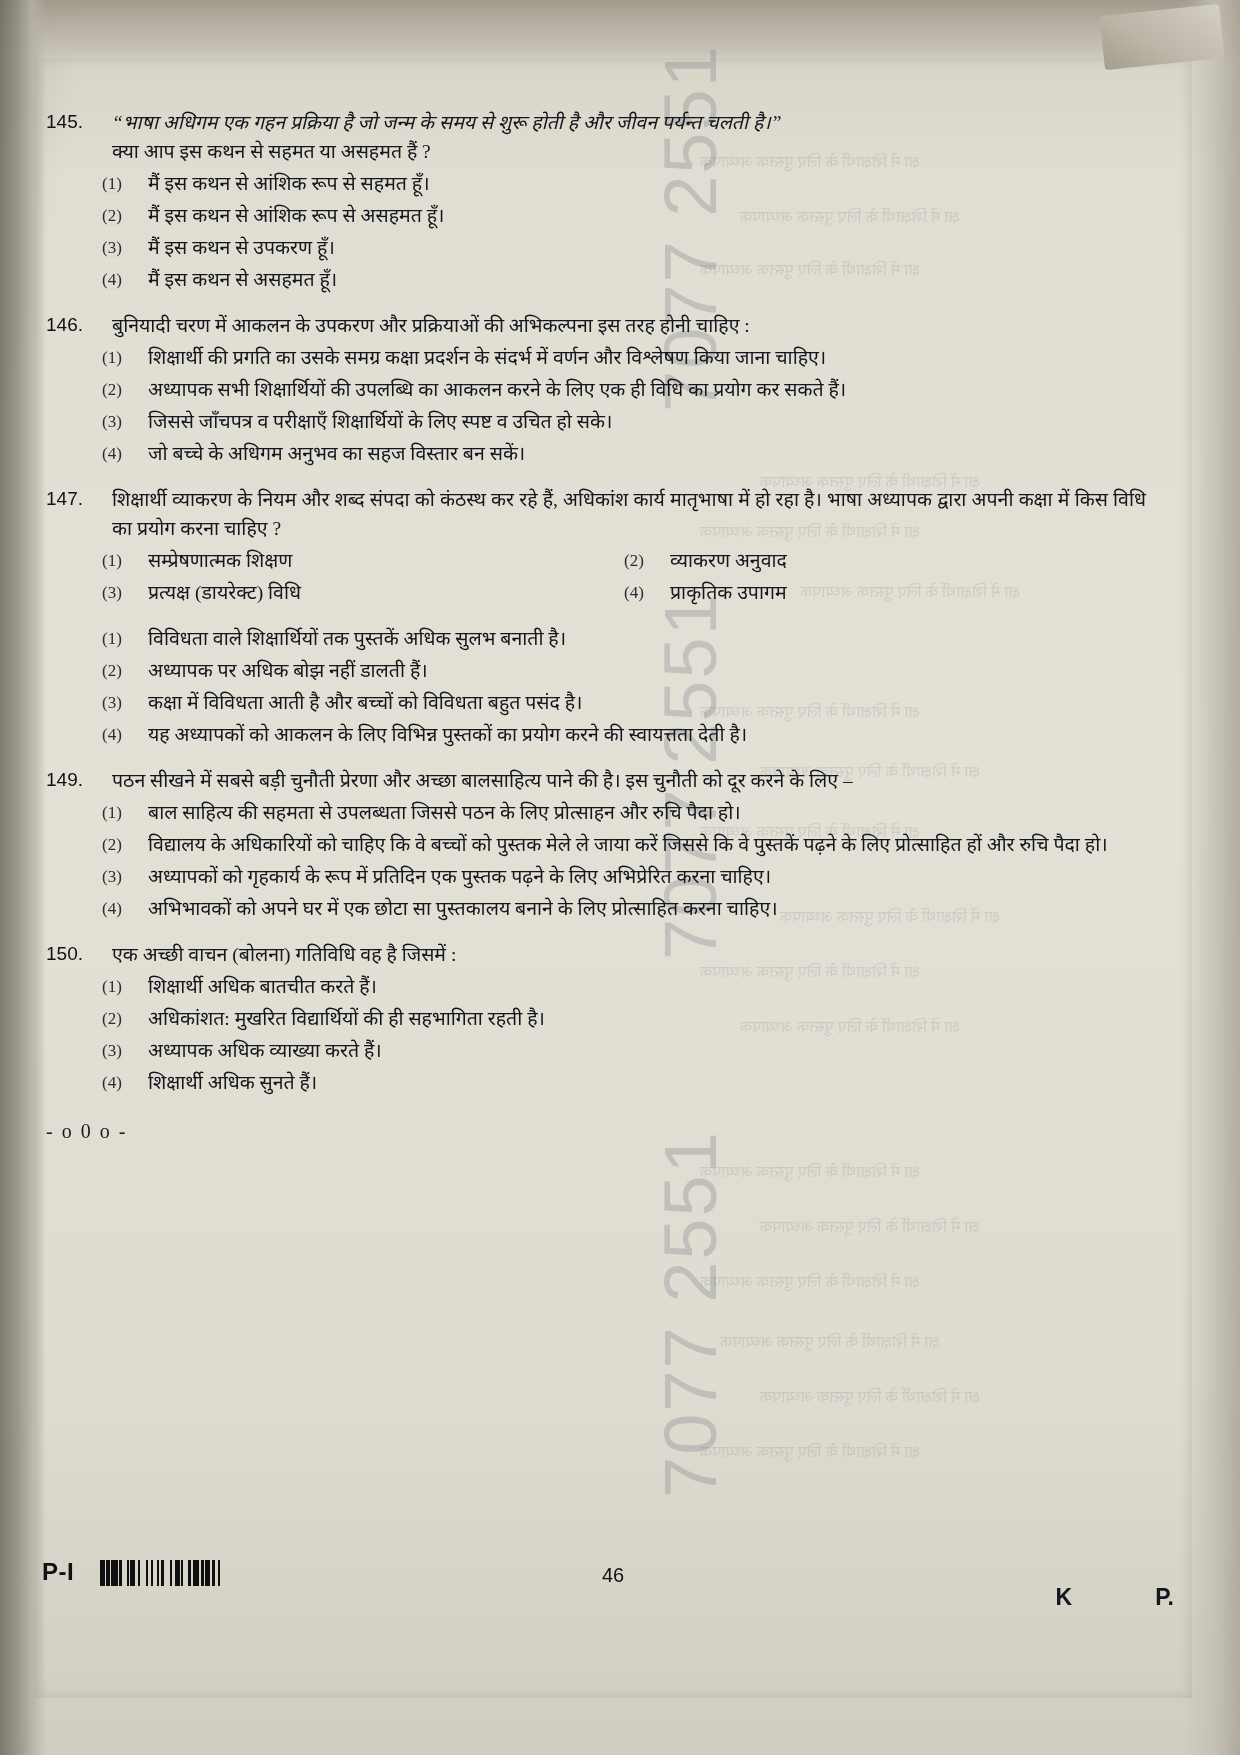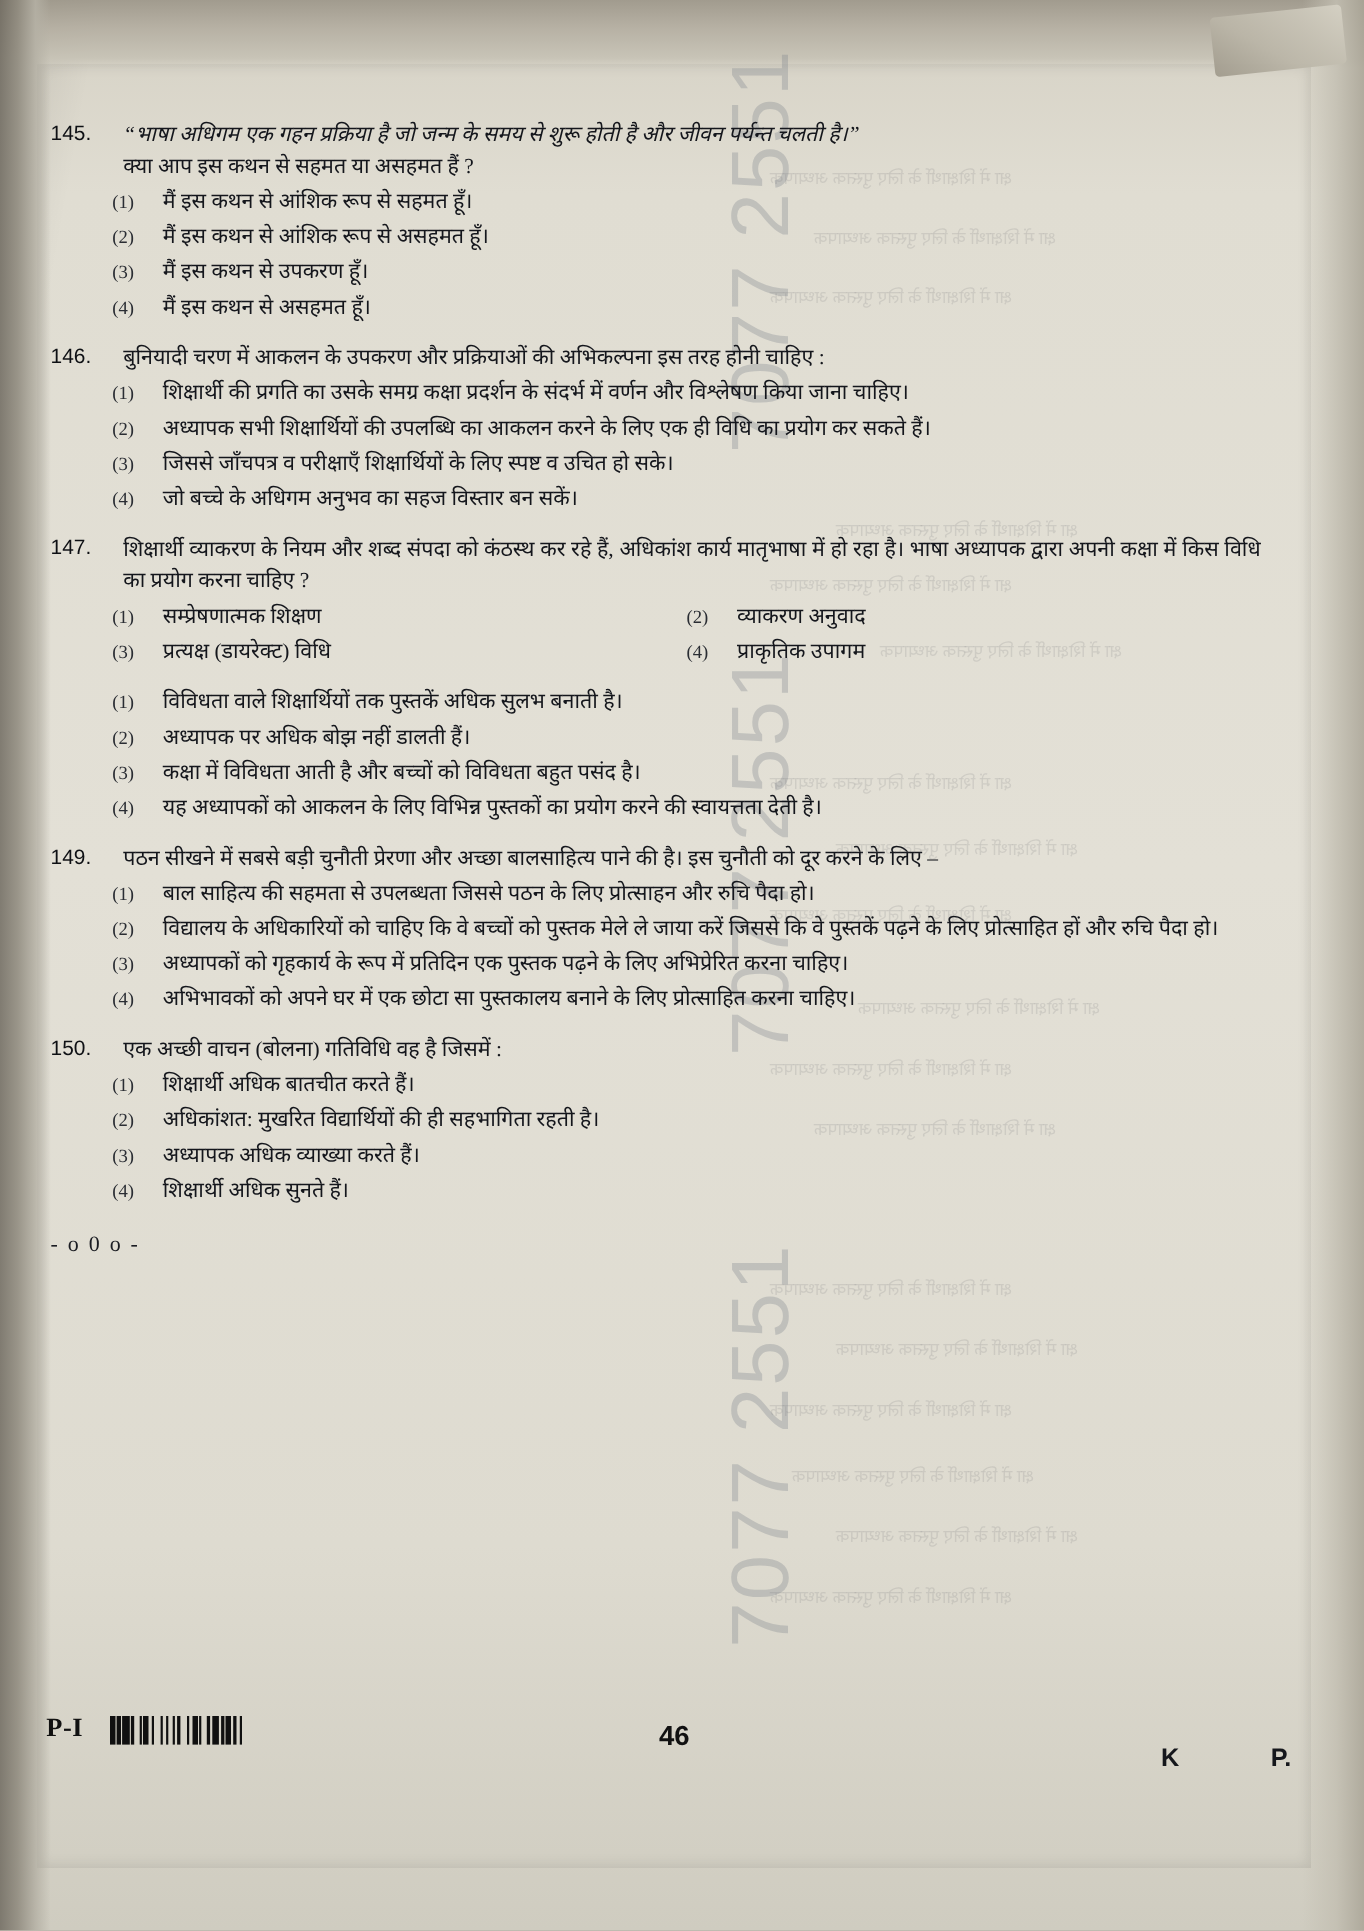--- a/index.html
+++ b/index.html
@@ -167,21 +167,21 @@
   #footer {
     position: absolute;
     left: 34px;
     top: 1548px;
     width: 1158px;
     height: 60px;
   }
   #plabel {
     position: absolute;
     left: 8px; top: 10px;
-    font-family: Liberation Serif, serif;
+    font-family: Liberation Sans, sans-serif;
     font-weight: 700;
     font-size: 24px;
     color: #111;
     letter-spacing: 0.5px;
   }
   #barcode {
     position: absolute;
     left: 66px;
     top: 12px;
     height: 26px;
@@ -194,22 +194,22 @@
     display: block;
     background: #101010;
     height: 100%;
   }
   #pagenum {
     position: absolute;
     left: 0; right: 0;
     top: 16px;
     text-align: center;
     font-family: "Liberation Sans", sans-serif;
-    font-weight: 700;
-    font-size: 25px;
+    font-weight: 400;
+    font-size: 20px;
     color: #111;
   }
   #klabel {
     position: absolute;
     right: 120px; top: 36px;
     font-family: "Liberation Sans", sans-serif;
     font-weight: 700;
     font-size: 23px;
     color: #15171c;
   }

